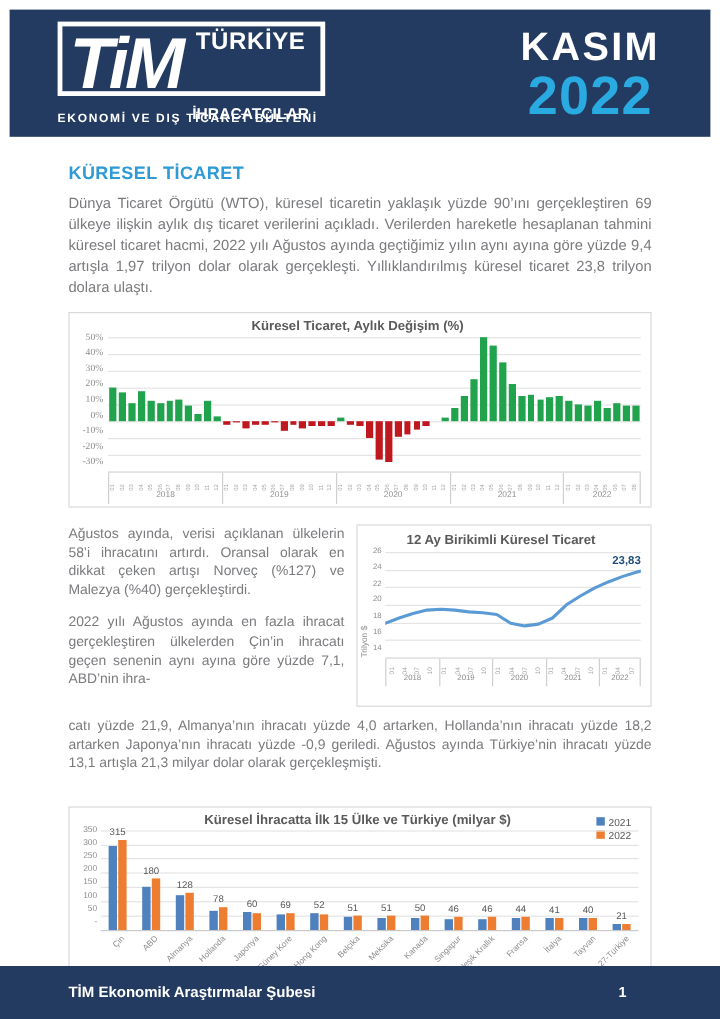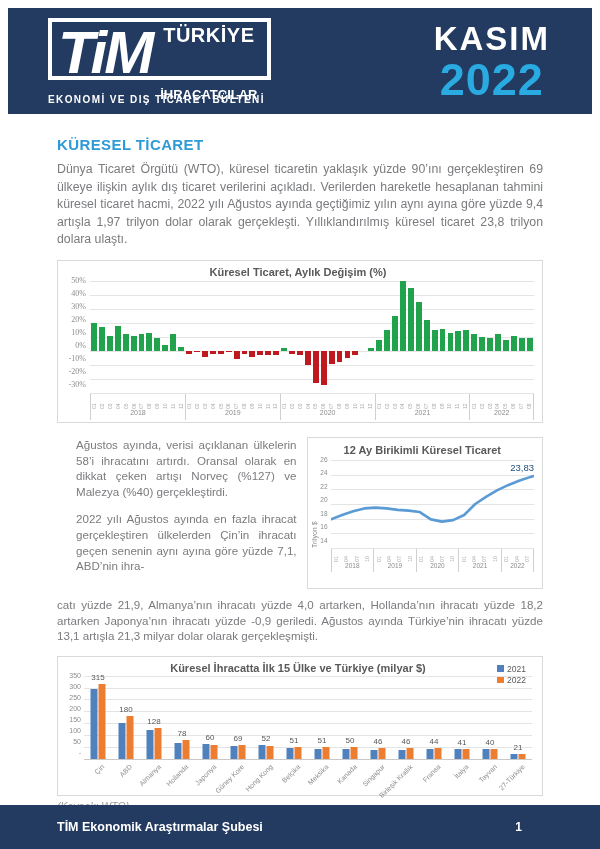--- a/index.html
+++ b/index.html
@@ -43,47 +43,47 @@
   .c1-bar { position:absolute; left:13%; right:13%; }
   .c1-xaxis { display:flex; border-top:1px solid #cfcfcf; }
   .c1-year { display:flex; flex-direction:column; border-left:1px solid #cfcfcf; flex-basis:0; }
   .c1-year:last-child { border-right:1px solid #cfcfcf; }
   .c1-months { display:flex; height:15px; padding-top:1px; }
   .c1-mcell { flex:1; display:flex; justify-content:center; overflow:hidden; }
   .c1-mcell span { writing-mode:vertical-rl; transform:rotate(180deg); font-size:5px; color:#a8a8a8; line-height:1; }
   .c1-yearlab { height:11px; text-align:center; font-size:7px; color:#8c8c8c; }
 
   
-  .row2 { display:flex; gap:10px; margin-top:14px;margin-left:19px; }
+  .row2 { display:flex; gap:10px; margin-top:14px; }
   .col-text { width:230px; }
   .col-text .para { font-size:11.6px; line-height:15.6px; }
   .p3 { margin-top:12px; }
   .p4 { margin-top:8px; font-size:11.6px; line-height:15.6px; }
 
   
   .chart2 { width:246px; height:152px; padding:6px 8px 0 3px; }
   .c2-body { display:flex; margin-top:4px; }
   .c2-ylab { writing-mode:vertical-rl; transform:rotate(180deg); font-size:7px; color:#8c8c8c; height:88px; display:flex; align-items:center; }
   .c2-yaxis { width:13px; height:88px; display:flex; flex-direction:column; justify-content:space-between; text-align:right; padding-right:3px; margin:-4px 0; }
   .c2-ytick { font-size:6.5px; color:#8c8c8c; line-height:7px; }
   .c2-main { flex:1; }
   .c2-plot { position:relative; height:88px; }
   .c2-grid { position:absolute; left:0; right:0; height:1px; background:#e4e4e4; }
   .c2-svg { position:absolute; top:0; left:0; width:100%; height:100%; }
-  .c2-end { position:absolute; top:2px; right:0; font-size:9.5px; font-weight:400; color:#1f4e79; }
+  .c2-end { position:absolute; top:2px; right:0; font-size:9.5px; font-weight:700; color:#1f4e79; }
   .c2-xaxis { display:flex; border-top:1px solid #cfcfcf; }
   .c2-year { display:flex; flex-direction:column; border-left:1px solid #cfcfcf; flex-basis:0; }
   .c2-year:last-child { border-right:1px solid #cfcfcf; }
   .c2-months { display:flex; height:13px; padding-top:1px; }
   .c2-mcell { flex:1; display:flex; justify-content:center; overflow:hidden; }
   .c2-mcell span { writing-mode:vertical-rl; transform:rotate(180deg); font-size:5.5px; color:#a8a8a8; line-height:1; }
   .c2-yearlab { height:10px; text-align:center; font-size:6.5px; color:#8c8c8c; }
 
   
-  .chart3 { margin-top:12px; height:140px; padding:5px 10px 0 6px; position:relative; }
+  .chart3 { margin-top:28px; height:140px; padding:5px 10px 0 6px; position:relative; }
   .c3-legend { position:absolute; top:7px; right:16px; }
   .c3-leg-row { display:flex; align-items:center; justify-content:flex-end; gap:3px; margin-bottom:1px; }
   .c3-leg-sq { width:7px; height:7px; display:inline-block; }
   .c3-leg-tx { font-size:8.5px; color:#595959; }
   .c3-body { display:flex; margin-top:2px; }
   .c3-yaxis { width:20px; height:84px; display:flex; flex-direction:column; justify-content:space-between; text-align:right; padding-right:3px; margin:-4px 0; }
   .c3-ytick { font-size:7px; color:#8c8c8c; line-height:7px; }
   .c3-main { flex:1; }
   .c3-plot { position:relative; height:84px; border-bottom:1px solid #c9c9c9; }
   .c3-grid { position:absolute; left:0; right:0; height:1px; background:#e4e4e4; }

